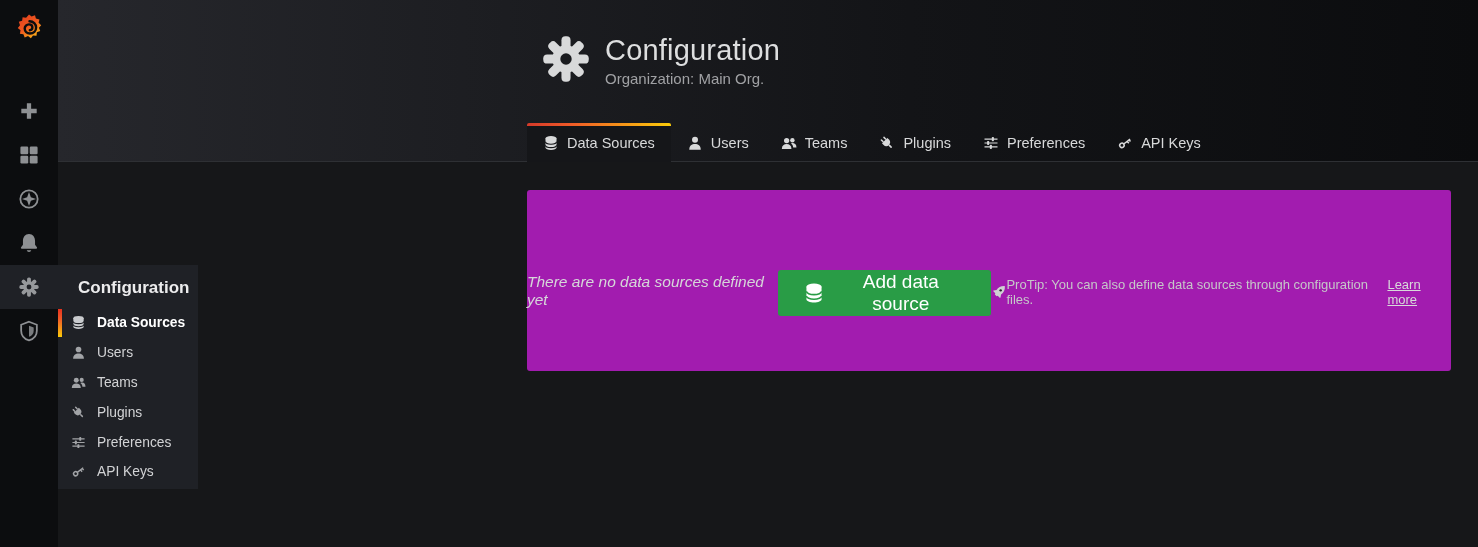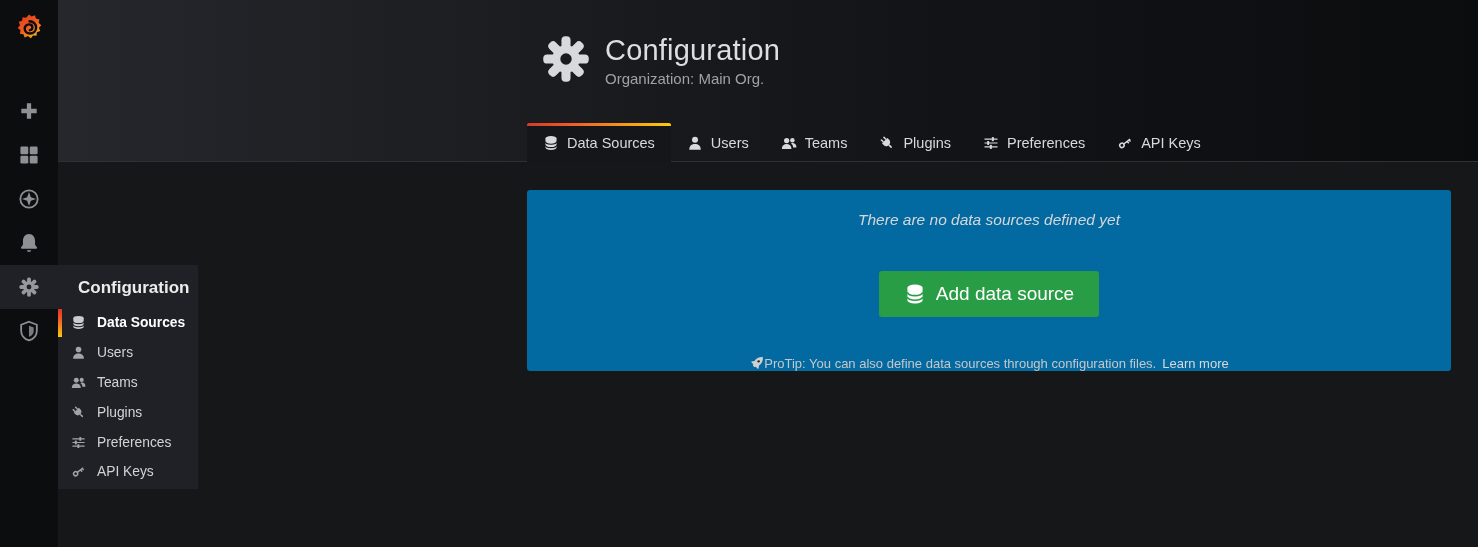--- a/index.html
+++ b/index.html
@@ -52,33 +52,33 @@
          color:#d8d9da; cursor:pointer; position:relative; }
   .tab .ic { display:flex; color:#d8d9da; }
   .tab .ic svg { width:16px; height:16px; }
   .tab.active { background:#151619; border-radius:2px 2px 0 0; --sep:#151619; }
   .tab.active::before { content:""; position:absolute; left:0; right:0; top:0; height:3px;
          border-radius:2px 2px 0 0;
          background:linear-gradient(90deg,#d43a2a 0%,#f05a28 30%,#fbca0a 99%); }
 
   
   .content { position:relative; }
-  .panel { margin:28px 27px 0 469px; height:181px; background:#0369a1;
-           border-radius:3px; display:flex; flex-direction:column; align-items:center;justify-content:space-between; }
+  .panel { margin:28px 27px 0 469px; height:181px; background:#a21caf;
+           border-radius:3px; display:flex; align-items:center;justify-content:space-between; }
   .empty-msg { margin-top:21px; font-style:italic; font-size:15.5px; color:#d6d7d9; }
   .add-btn { margin-top:25px; height:46px; padding:4px 25px; border:none; border-radius:3px;
              background:#299c46; color:#ffffff; display:inline-flex; align-items:center;
              gap:10px; font-size:19px; font-weight:500; cursor:pointer;
              font-family:"Liberation Sans", sans-serif; --sep:#299c46; }
   .add-btn .ic svg { width:22px; height:22px; display:block; }
   .protip { margin-top:23px; display:flex; align-items:center; 
             font-size:13px; color:#c6c7c9; --sep:#212124; }
   .protip .ic { display:flex; color:#cfd0d2; }
   .protip .ic svg { width:15px; height:15px; }
-  .protip a { color:#d8d9da; cursor:pointer; margin-left:6px; }
+  .protip a { color:#d8d9da; text-decoration:underline; cursor:pointer; margin-left:6px; }
   .hidden-defs { position:absolute; width:0; height:0; overflow:hidden; }
 </style>
 </head>
 <body>
 
 <svg class="hidden-defs" xmlns="http://www.w3.org/2000/svg" aria-hidden="true">
   <defs>
     <linearGradient id="glg" x1="0" y1="0" x2="0.7" y2="1">
       <stop offset="0" stop-color="#e03a1e"></stop>
       <stop offset="0.55" stop-color="#f0591f"></stop>

